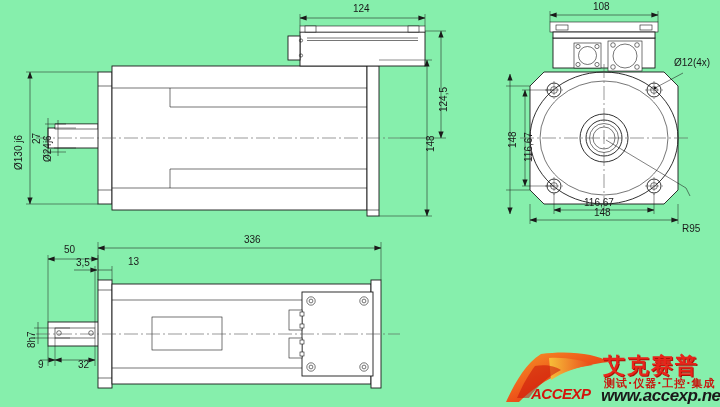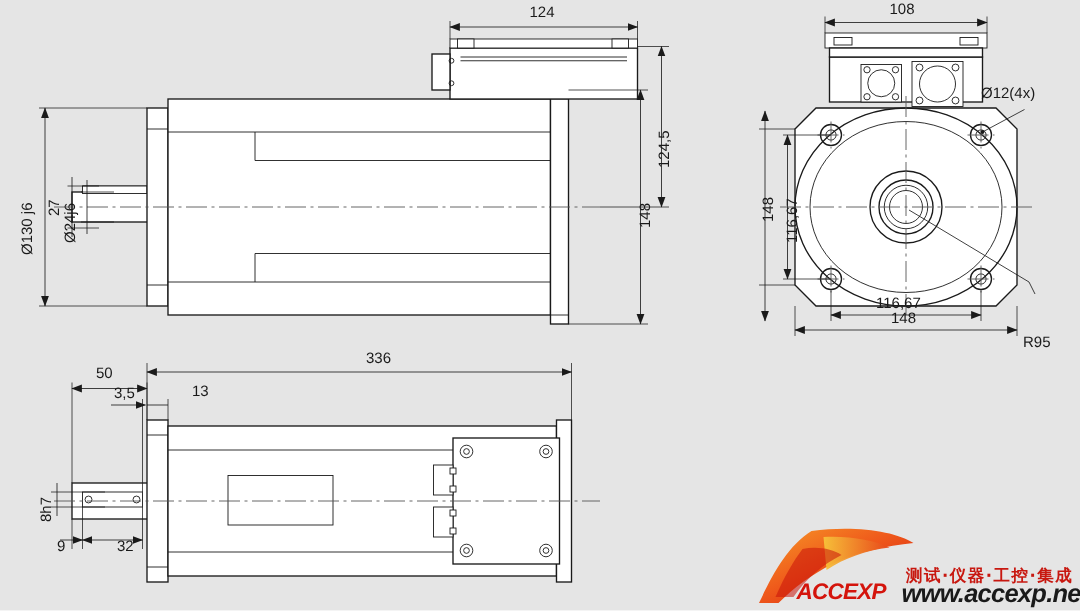--- a/index.html
+++ b/index.html
@@ -1,18 +1,18 @@
 <!DOCTYPE html>
 <html><head>
 <meta charset="utf-8">
 <style>
   html,body{margin:0;padding:0;background:#fff;}
   body{width:720px;height:407px;overflow:hidden;
        font-family:"Liberation Sans",sans-serif;color:#000;}
-  #sheet{position:relative;width:720px;height:407px;background:#e5e5e5;}
+  #sheet{position:relative;width:720px;height:407px;background:#86efac;}
   #sheet svg{position:absolute;left:0;top:0;}
   .lbl{position:absolute;font-family:"Liberation Sans",sans-serif;
        font-size:10px;color:#1a1a1a;white-space:nowrap;line-height:1;}
   .vert{transform-origin:0 0;transform:rotate(-90deg);}
   
   #logo{position:absolute;left:505px;top:348px;width:215px;height:59px;}
   #logo .swoosh{position:absolute;left:0;top:2px;width:108px;height:55px;}
   #logo .cn{position:absolute;left:98px;top:3px;font-size:22px;font-weight:bold;
             letter-spacing:2px;color:#e8251b;
             font-family:"DejaVu Sans",sans-serif;
@@ -268,21 +268,21 @@
 </svg>
 
 <div class="lbl vert" style="left:14px;top:170px;">Ø130 j6</div>
 <div class="lbl vert" style="left:32px;top:144px;">27</div>
 <div class="lbl vert" style="left:43px;top:162px;">Ø24j6</div>
 <div class="lbl" style="left:353px;top:4px;">124</div>
 <div class="lbl vert" style="left:439px;top:112px;">124,5</div>
 <div class="lbl vert" style="left:426px;top:152px;">148</div>
 
 <div class="lbl" style="left:593px;top:2px;">108</div>
-<div class="lbl" style="left:654px;top:58px;">Ø12(4x)</div>
+<div class="lbl" style="left:674px;top:58px;">Ø12(4x)</div>
 <div class="lbl vert" style="left:508px;top:148px;">148</div>
 <div class="lbl vert" style="left:524px;top:162px;">116,67</div>
 <div class="lbl" style="left:584px;top:198px;">116,67</div>
 <div class="lbl" style="left:594px;top:208px;">148</div>
 <div class="lbl" style="left:682px;top:196px;margin-top:28px;">R95</div>
 
 <div class="lbl" style="left:64px;top:245px;">50</div>
 <div class="lbl" style="left:76px;top:258px;">3,5</div>
 <div class="lbl" style="left:100px;top:257px;margin-left:28px;">13</div>
 <div class="lbl" style="left:244px;top:235px;">336</div>
@@ -302,17 +302,18 @@
         <stop offset="0%" stop-color="#f7c33a"></stop>
         <stop offset="100%" stop-color="#e8471a"></stop>
       </linearGradient>
     </defs>
     <path d="M36,4 C64,0 92,4 104,12 C86,14 66,18 50,26 C36,33 24,42 14,52
              C10,52 4,52 1,52 C10,33 20,14 36,4 Z" fill="url(#g1)"></path>
     <path d="M44,8 C60,7 78,10 88,15 C72,17 58,22 46,30 Z" fill="url(#g2)" opacity="0.95"></path>
     <path d="M30,16 C40,14 50,16 56,20 C44,26 32,36 24,48 L12,48 C18,34 24,24 30,16 Z" fill="#c8120a" opacity="0.55"></path>
     <text x="26" y="49" font-family="Liberation Sans, sans-serif" font-size="15" font-weight="bold" font-style="italic" fill="#d4140c" letter-spacing="-0.5">ACCEXP</text>
   </svg>
+  <div class="cn">艾克赛普</div>
   <div class="cnsub">测试·仪器·工控·集成</div>
   <div class="url">www.accexp.net</div>
 </div>
 
 </div>
 
 </body></html>

